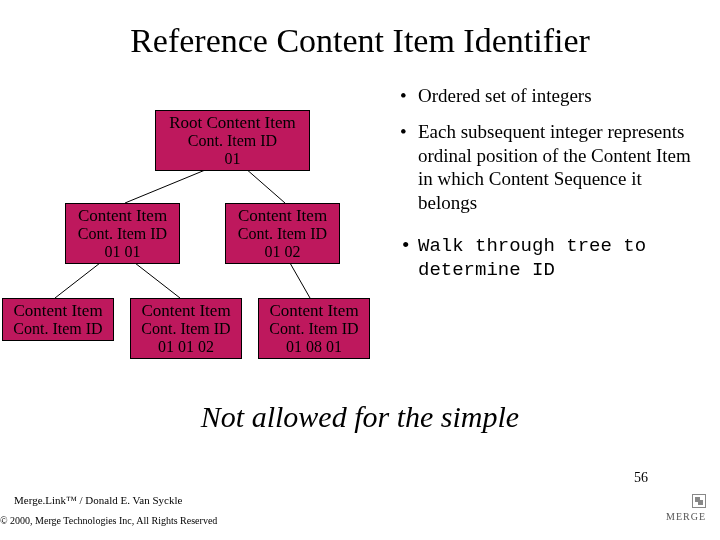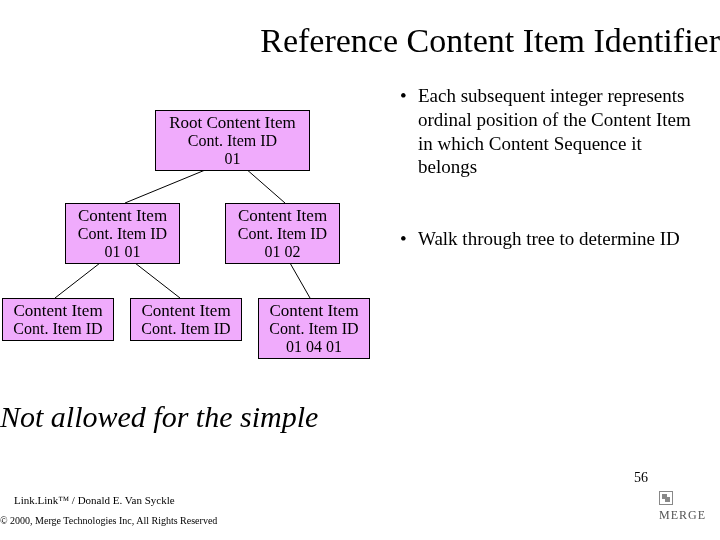--- a/index.html
+++ b/index.html
@@ -11,21 +11,21 @@
     color: #000;
     position: relative;
     overflow: hidden;
   }
   .slide {
     width: 100%;
     height: 100%;
     position: relative;
   }
   .title {
-    text-align: right;
+    text-align: center;
     font-size: 34px;
     font-weight: normal;
     padding-top: 22px;
   }
   .bullets {
     position: absolute;
     top: 84px;
     left: 400px;
     width: 300px;
     font-size: 19px;
@@ -37,33 +37,34 @@
     padding-left: 18px;
     margin-bottom: 12px;
   }
   .bullets li::before {
     content: "•";
     position: absolute;
     left: 0;
     top: 0;
   }
   .bullets li.b4 {
-    margin-top: 48px;
+    margin-top: 20px;
+    font-family: Liberation Mono, monospace;
   }
   .tree {
     position: absolute;
     top: 108px;
     left: 0;
     width: 400px;
     height: 280px;
   }
   .node {
     position: absolute;
     border: 1px solid #000;
-    background: #f0abfc;
+    background: #be185d;
     text-align: center;
     font-size: 17px;
     line-height: 1.12;
     padding: 2px 4px;
   }
   .node .l1 { white-space: nowrap; }
   .node .l2 { white-space: nowrap; font-size: 16px; }
   .node .l3 { white-space: nowrap; font-size: 16px; }
   svg.edges {
     position: absolute;
@@ -71,21 +72,21 @@
     left: 0;
     width: 400px;
     height: 280px;
     pointer-events: none;
   }
   .italic-note {
     position: absolute;
     top: 400px;
     left: 0;
     width: 720px;
-    text-align: left;
+    text-align: center;
     font-style: italic;
     font-size: 30px;
     line-height: 1.15;
   }
   .footer-left {
     position: absolute;
     bottom: 34px;
     left: 14px;
     font-size: 11px;
   }
@@ -100,22 +101,22 @@
   .page-num {
     position: absolute;
     bottom: 54px;
     right: 72px;
     font-size: 14px;
   }
   .logo {
     position: absolute;
     bottom: 18px;
     right: 14px;
-    font-size: 12px;
-    text-align: left;
+    font-size: 10px;
+    text-align: right;
     letter-spacing: 1px;
     color: #555;
     line-height: 1.1;
   }
   .logo .sq {
     display: inline-block;
     border: 1px solid #888;
     width: 14px;
     height: 14px;
     position: relative;
@@ -130,20 +131,21 @@
   .logo .sq::after  { width: 5px; height: 5px; right: 2px; bottom: 2px; }
 </style>
 </head>
 <body>
 
 <div class="slide">
 
   <h1 class="title">Reference Content Item Identifier</h1>
 
   <ul class="bullets">
+    <li>Ordered set of integers</li>
     <li>Each subsequent integer represents ordinal position of the Content Item in which Content Sequence it belongs</li>
     <li class="b4">Walk through tree to determine ID</li>
   </ul>
 
   <div class="tree">
     <svg class="edges" viewBox="0 0 400 280">
       <line x1="210" y1="60" x2="125" y2="95" stroke="#000" stroke-width="1"></line>
       <line x1="245" y1="60" x2="285" y2="95" stroke="#000" stroke-width="1"></line>
       <line x1="100" y1="155" x2="55" y2="190" stroke="#000" stroke-width="1"></line>
       <line x1="135" y1="155" x2="180" y2="190" stroke="#000" stroke-width="1"></line>
@@ -169,34 +171,35 @@
     </div>
 
     <div class="node" style="left:2px; top:190px; width:112px;">
       <div class="l1">Content Item</div>
       <div class="l2">Cont. Item ID</div>
     </div>
 
     <div class="node" style="left:130px; top:190px; width:112px;">
       <div class="l1">Content Item</div>
       <div class="l2">Cont. Item ID</div>
+      <div class="l3">01 01 02</div>
     </div>
 
     <div class="node" style="left:258px; top:190px; width:112px;">
       <div class="l1">Content Item</div>
       <div class="l2">Cont. Item ID</div>
-      <div class="l3">01 04 01</div>
+      <div class="l3">01 08 01</div>
     </div>
   </div>
 
   <div class="italic-note">
     <div>Not allowed for the simple</div>
   </div>
 
-  <div class="footer-left">Link.Link™ / Donald E. Van Syckle</div>
+  <div class="footer-left">Merge.Link™ / Donald E. Van Syckle</div>
   <div class="footer-center">© 2000, Merge Technologies Inc, All Rights Reserved</div>
   <div class="page-num">56</div>
 
   <div class="logo">
     <span class="sq"></span><br>
     <span>MERGE</span>
   </div>
 
 </div>
 

